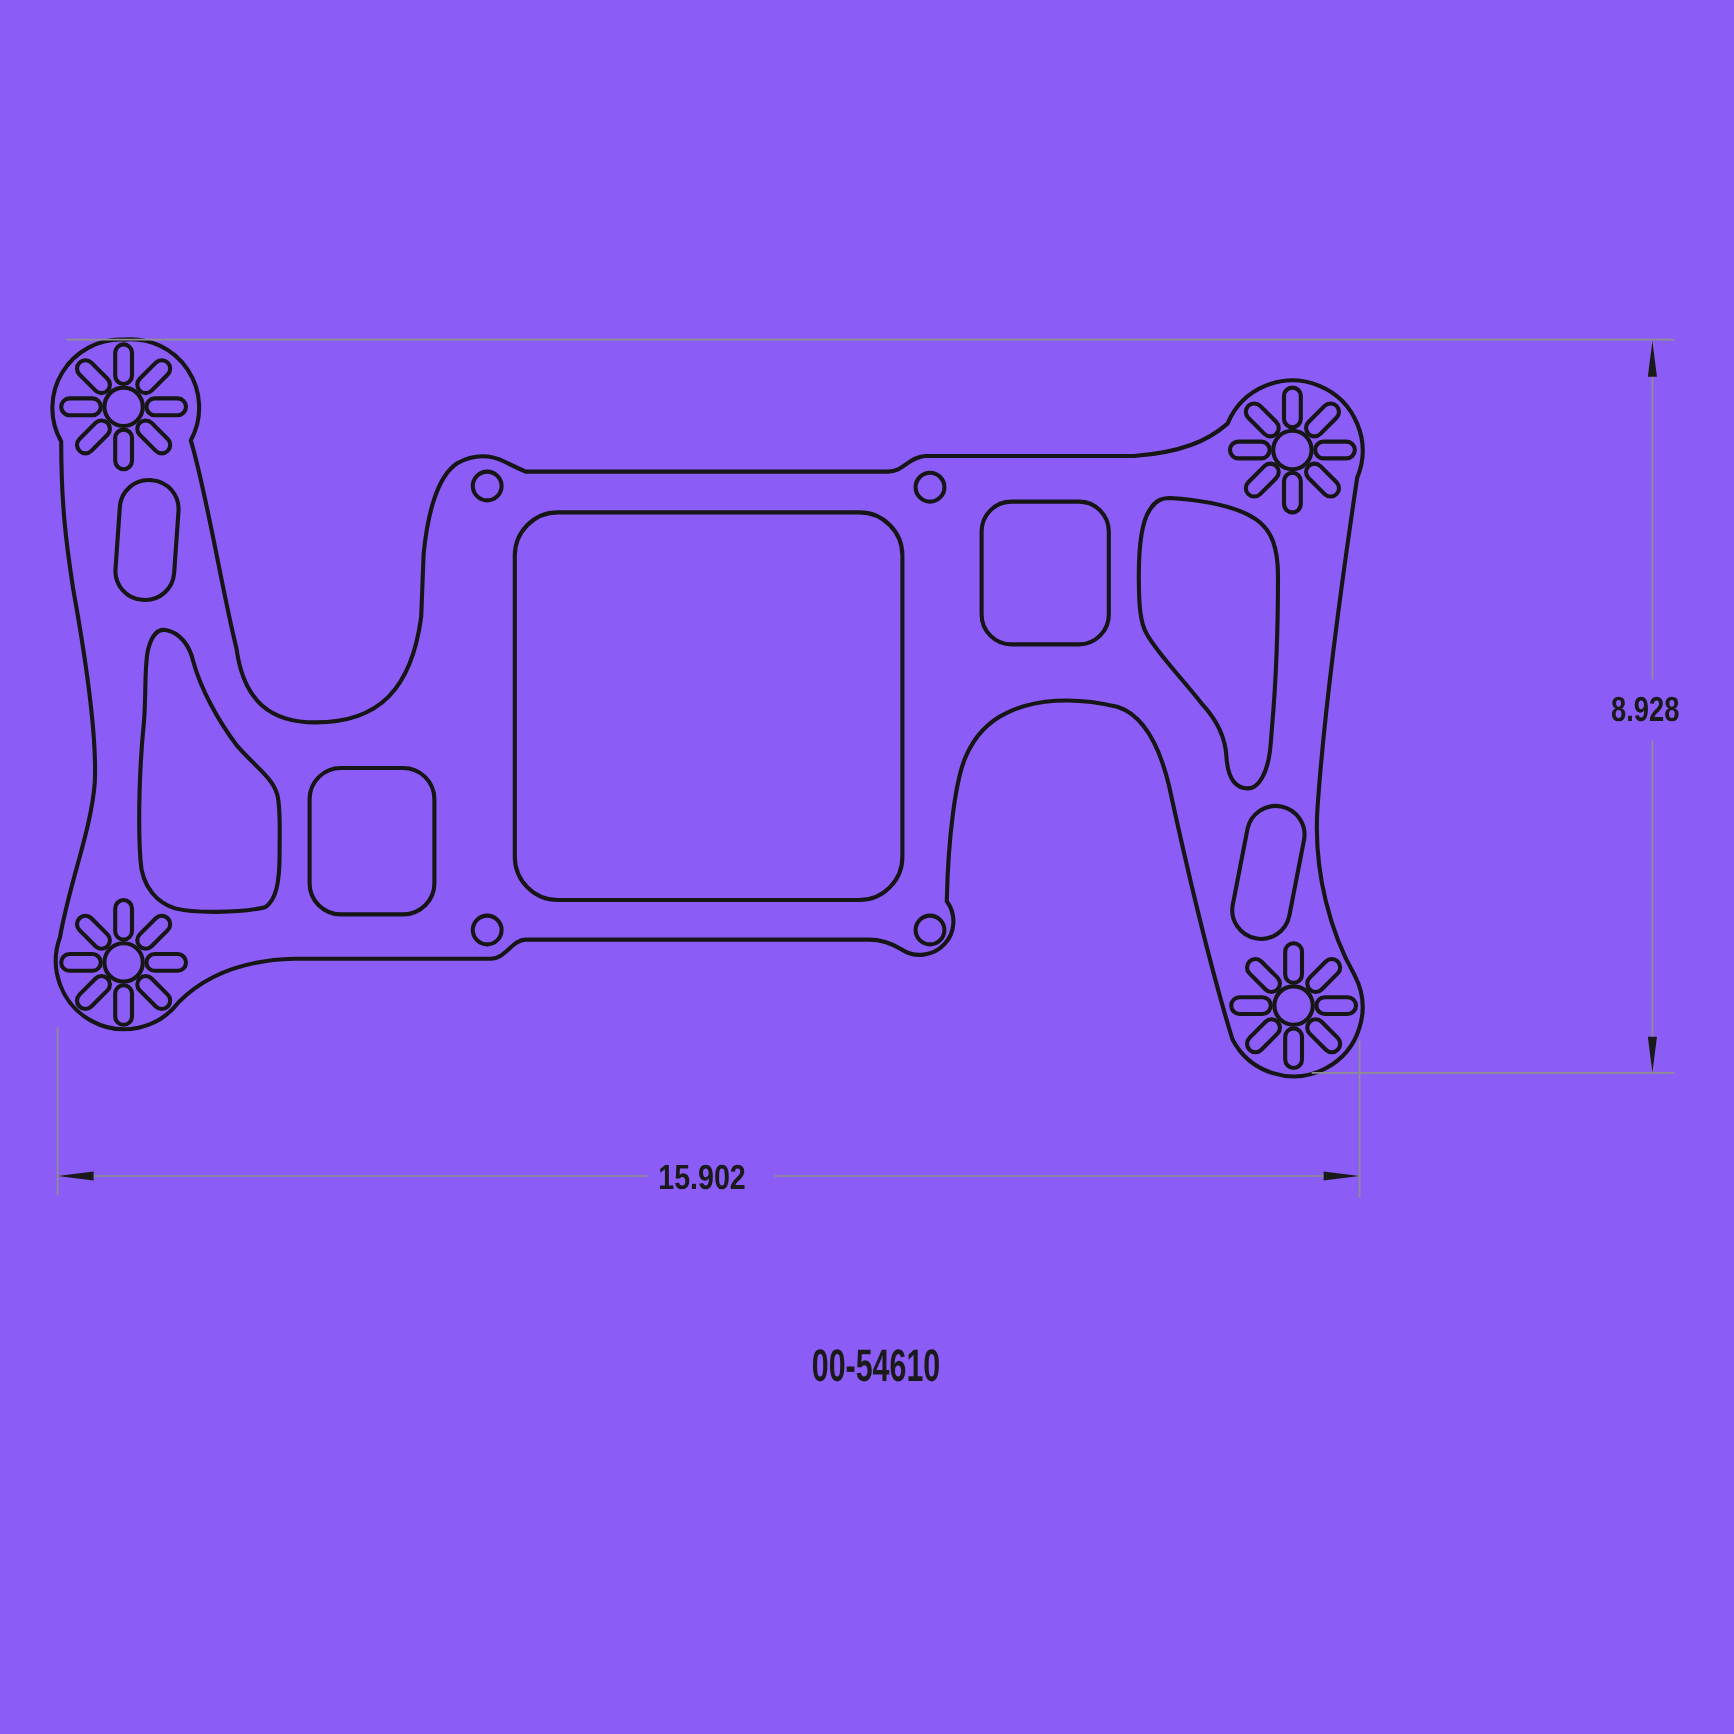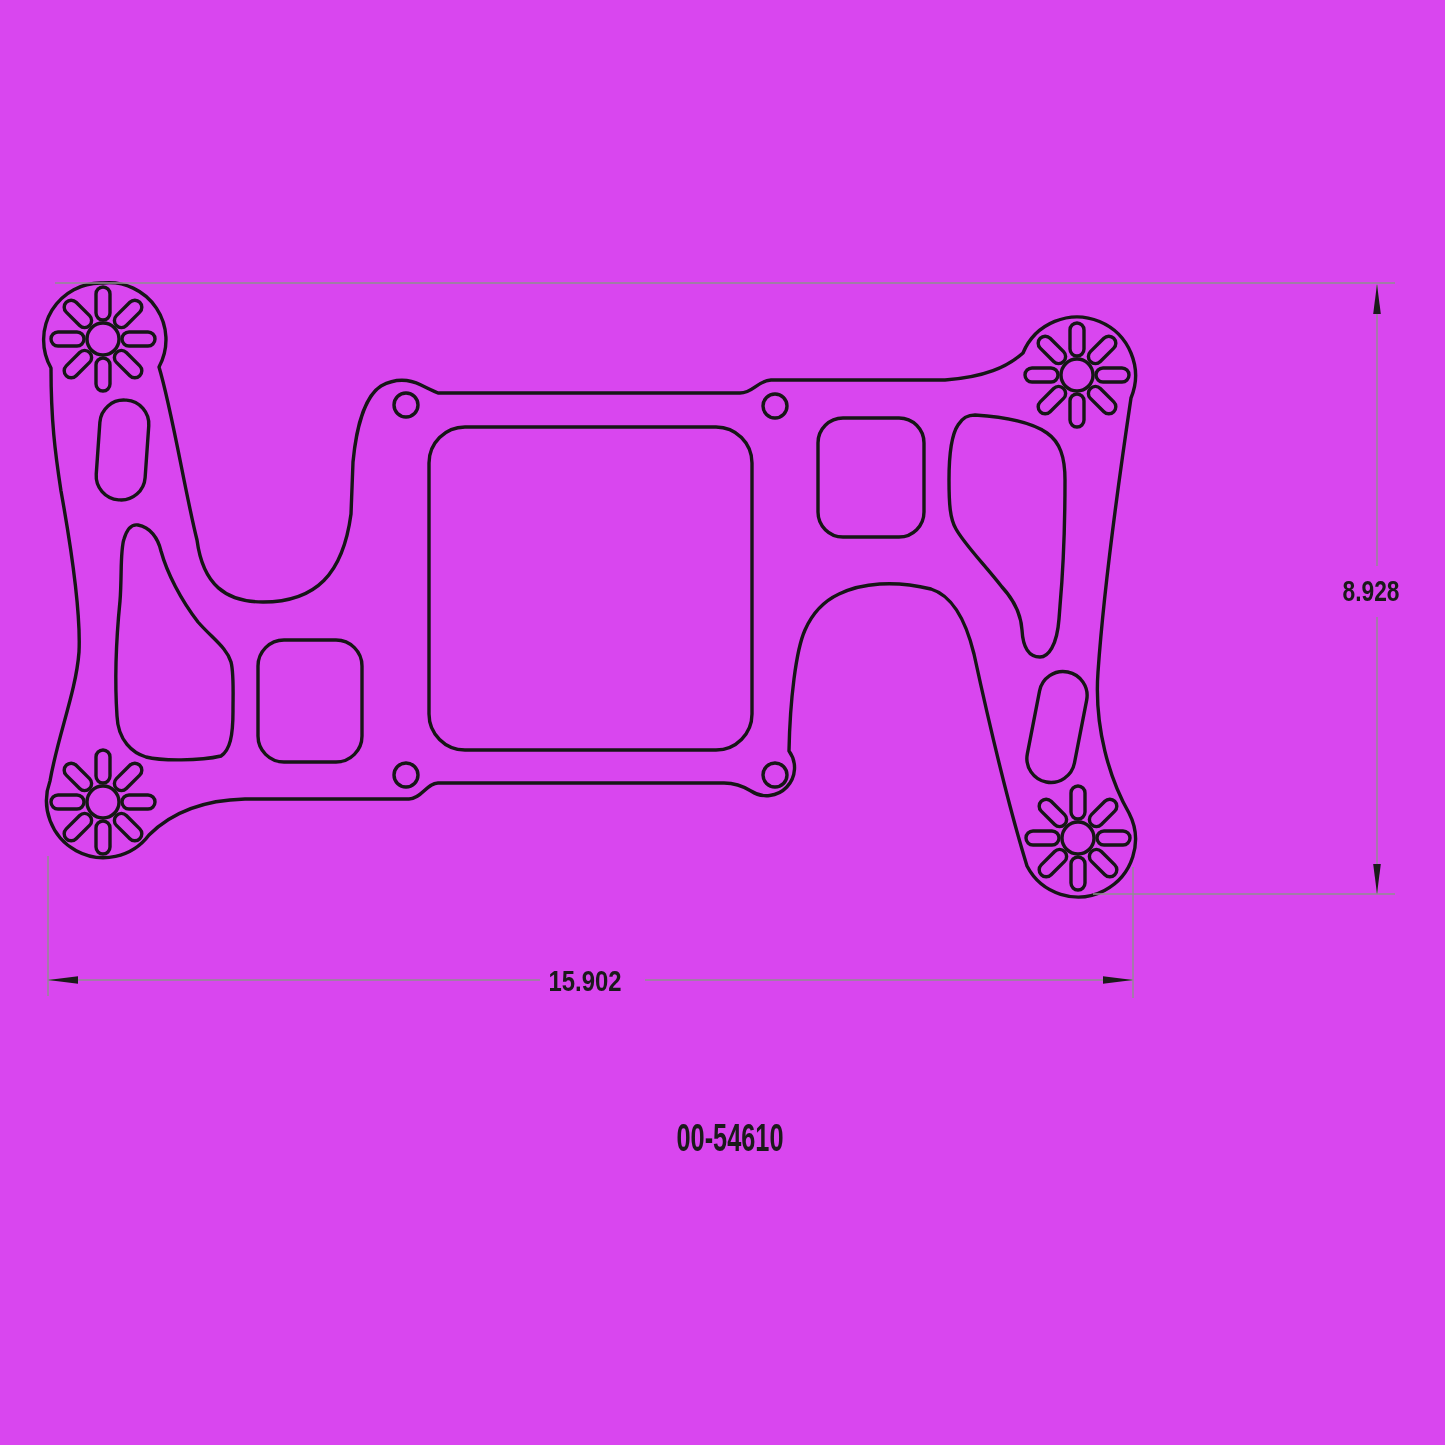--- a/index.html
+++ b/index.html
@@ -5,21 +5,21 @@
   html, body {
     margin: 0;
     padding: 0;
     background: #ffffff;
     font-family: "Liberation Sans", sans-serif;
   }
   .page {
     position: relative;
     width: 1445px;
     height: 1445px;
-    background: #d946ef;
+    background: #8b5cf6;
     overflow: hidden;
   }
   svg { display: block; }
   .plate-lines {
     fill: none;
     stroke-linecap: round;
     stroke-linejoin: round;
     stroke-width: 3.4px;
   }
   .dim-lines line {

